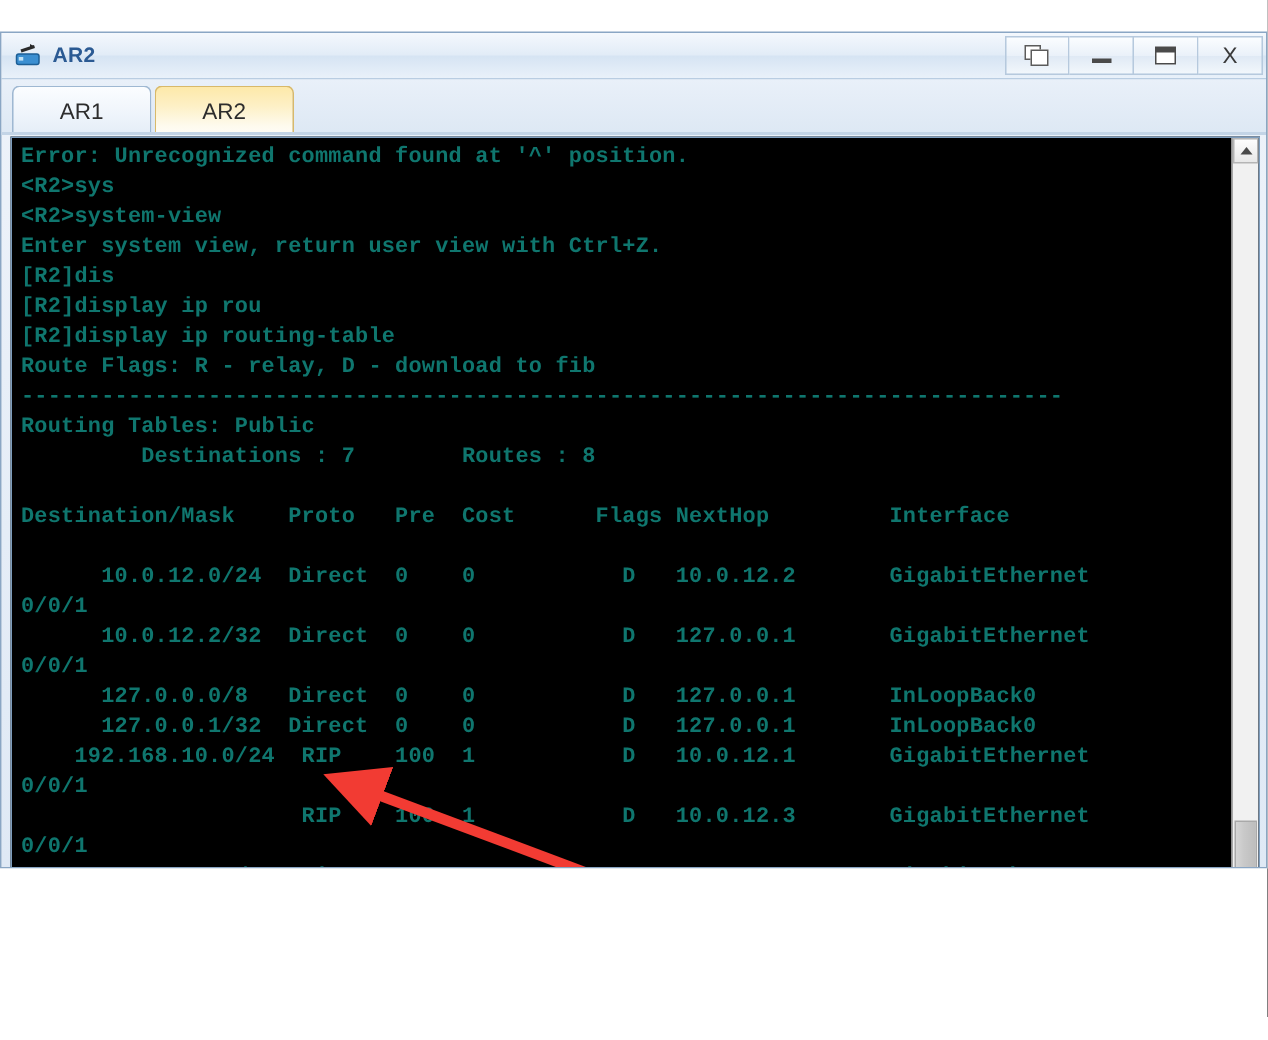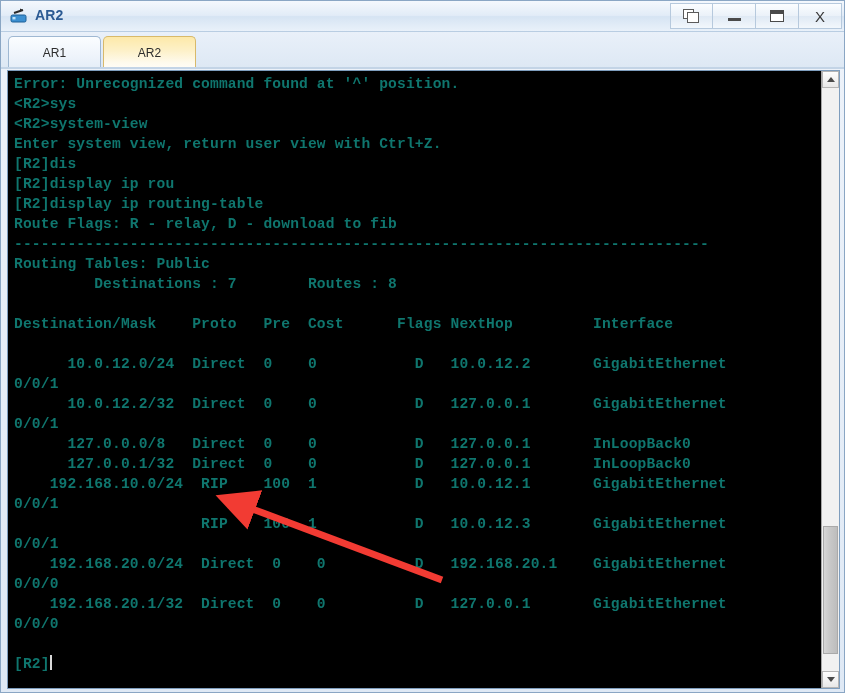--- a/index.html
+++ b/index.html
@@ -6,25 +6,26 @@
     margin: 0;
     padding: 0;
     background: #ffffff;
   }
   body {
     font-family: "Liberation Sans", sans-serif;
   }
   #app {
     position: relative;
     width: 845px;
-    height: 693px;
+    height: 558px;
     overflow: hidden;
     background: linear-gradient(to bottom, #eef3fa 0%, #dfe9f5 100%);
     border: 1px solid #8aa6c4;
     box-sizing: border-box;
+    margin-top: 21px;
   }
 
   
   .titlebar {
     position: absolute;
     left: 0; top: 0;
     width: 845px;
     height: 31px;
     background: linear-gradient(to bottom, #f4f8fd 0%, #e2ecf7 48%, #d6e4f3 52%, #e9f1fa 100%);
     box-sizing: border-box;
@@ -118,21 +119,21 @@
     min-width: 93px;
     height: 33px;
     box-sizing: border-box;
     border: 1px solid #9fb8d2;
     border-bottom: none;
     border-radius: 5px 5px 0 0;
     background: linear-gradient(to bottom, #fbfdff 0%, #eef4fb 60%, #e4edf7 100%);
     display: flex;
     align-items: center;
     justify-content: center;
-    font-size: 12px;
+    font-size: 15px;
     color: #2d2d2d;
     cursor: pointer;
     padding: 0 14px;
   }
   .tab.active {
     background: linear-gradient(to bottom, #fde9a9 0%, #fdf0c6 40%, #fefaed 80%, #fffdf8 100%);
     border-color: #d8b96a;
     font-weight: normal;
   }
   .tabstrip-underline {

